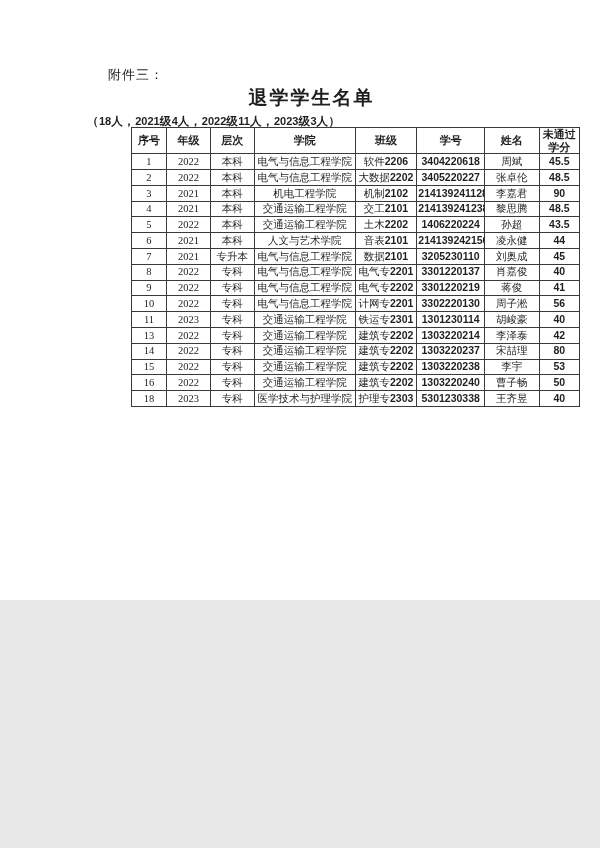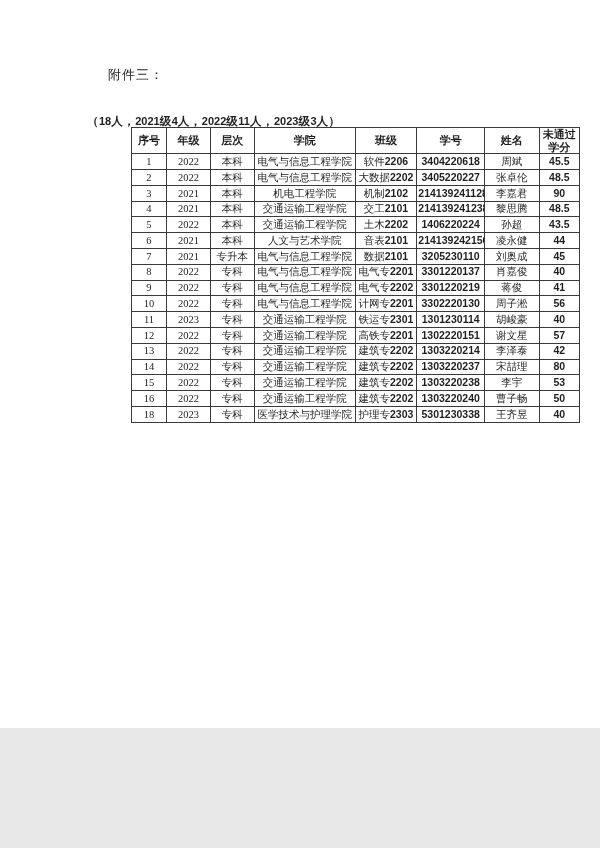--- a/index.html
+++ b/index.html
@@ -3,21 +3,21 @@
 <meta charset="utf-8">
 <style>
   html, body {
     margin: 0;
     padding: 0;
     background: #e8e8e8;
   }
   .page {
     position: relative;
     width: 600px;
-    height: 728px;
+    height: 600px;
     background: #ffffff;
     font-family: "Liberation Serif", serif;
     color: #1f1f1f;
     overflow: hidden;
     margin: 0 auto;
   }
   .attachment {
     position: absolute;
     left: 108px;
     top: 66px;
@@ -103,20 +103,21 @@
   .col-xm  { width: 12.2%; }
   .col-xf  { width: 9.0%;  }
 </style>
 </head>
 <body>
 
 <div class="page">
 
   <div class="attachment">附件三：</div>
 
+  <h1 class="title">退学学生名单</h1>
 
   <div class="subtitle">（<span class="num">18</span>人，<span class="num">2021</span>级<span class="num">4</span>人，<span class="num">2022</span>级<span class="num">11</span>人，<span class="num">2023</span>级<span class="num">3</span>人）</div>
 
   <table class="roster">
     <colgroup>
       <col class="col-xh">
         <col class="col-nj">
         <col class="col-cc">
         <col class="col-xy">
       <col class="col-bj">
@@ -241,30 +242,20 @@
           <td>11</td>
           <td>2023</td>
           <td>专科</td>
           <td>交通运输工程学院</td>
           <td>铁运专<span class="num">2301</span></td>
           <td><span class="num">1301230114</span></td>
           <td>胡峻豪</td>
           <td><span class="num">40</span></td>
         </tr>
         <tr>
-          <td>12</td>
-          <td>2022</td>
-          <td>专科</td>
-          <td>交通运输工程学院</td>
-          <td>高铁专<span class="num">2201</span></td>
-          <td><span class="num">1302220151</span></td>
-          <td>谢文星</td>
-          <td><span class="num">57</span></td>
-        </tr>
-        <tr>
           <td>13</td>
           <td>2022</td>
           <td>专科</td>
           <td>交通运输工程学院</td>
           <td>建筑专<span class="num">2202</span></td>
           <td><span class="num">1303220214</span></td>
           <td>李泽泰</td>
           <td><span class="num">42</span></td>
         </tr>
         <tr>

